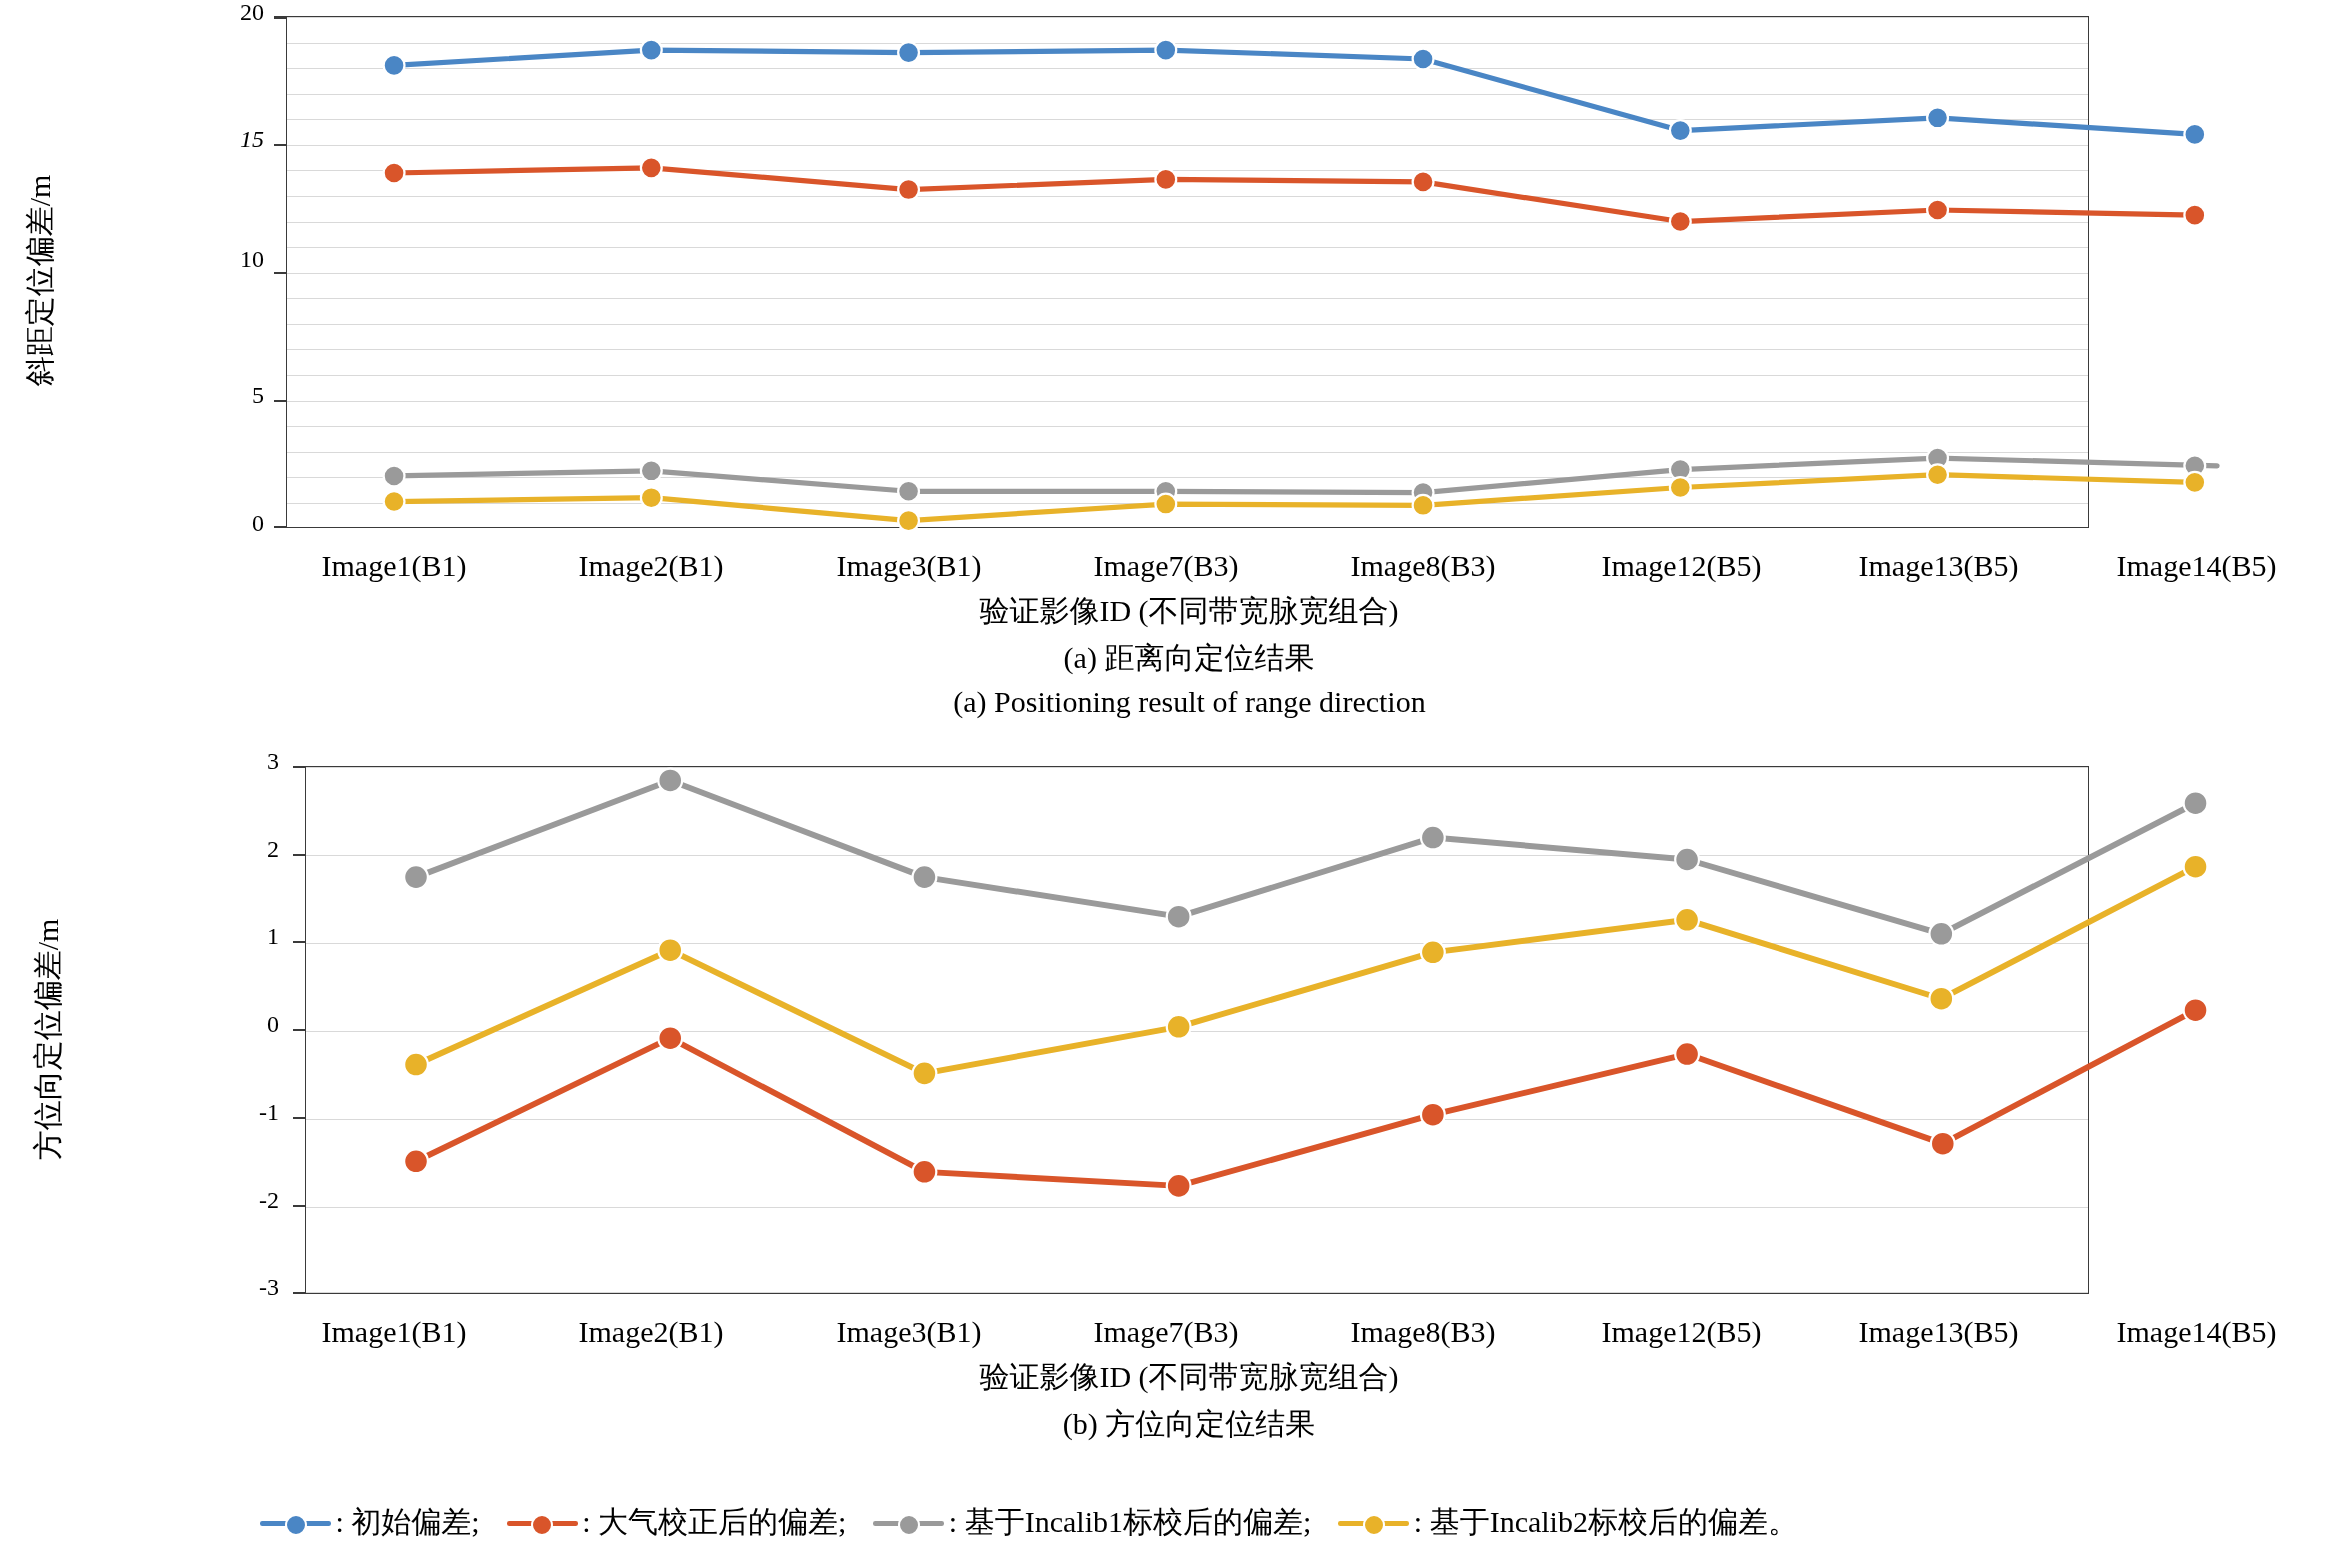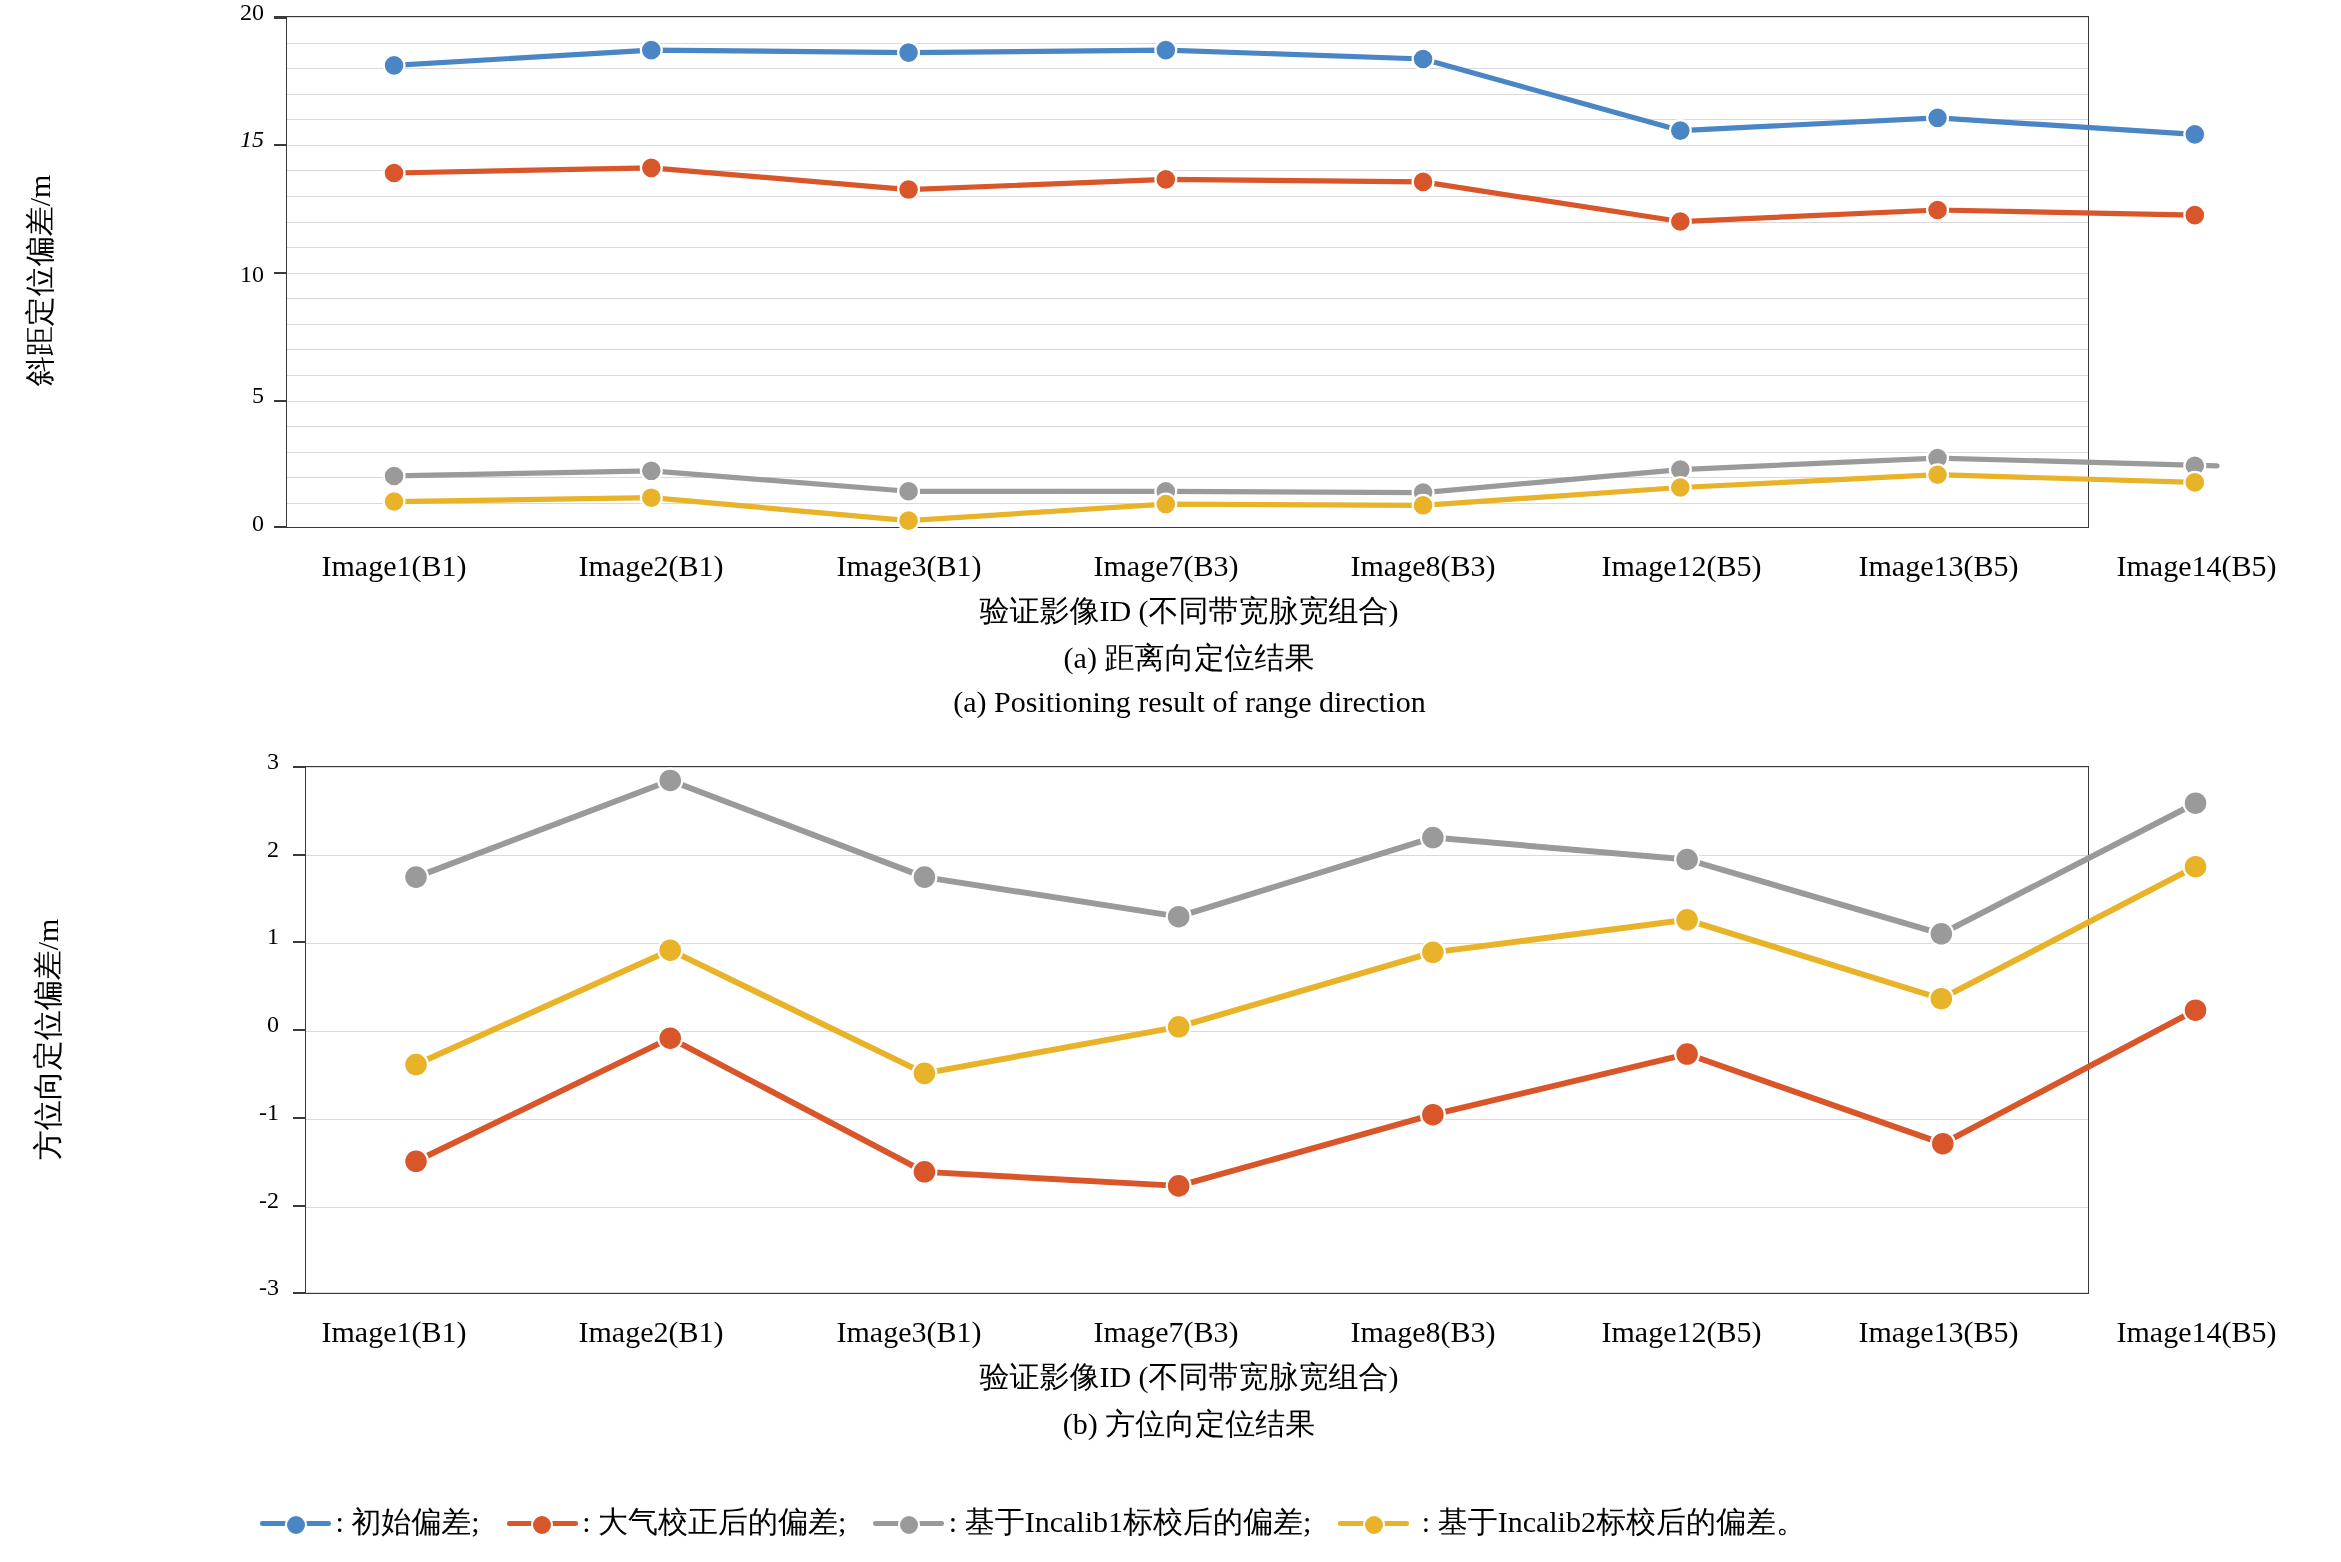--- a/index.html
+++ b/index.html
@@ -143,21 +143,21 @@
     </div>
 
     <div class="tickmark" style="left:274px;top:16.4px;width:12px;height:2.2px;"></div>
     <div class="tickmark" style="left:274px;top:144px;width:12px;height:2.2px;"></div>
     <div class="tickmark" style="left:274px;top:272px;width:12px;height:2.2px;"></div>
     <div class="tickmark" style="left:274px;top:400px;width:12px;height:2.2px;"></div>
     <div class="tickmark" style="left:274px;top:526px;width:12px;height:2.2px;"></div>
 
     <div class="ytick" style="left:193px;top:-1.5px;width:71px;">20</div>
     <div class="ytick" style="left:193px;top:126px;width:71px;font-style:italic;">15</div>
-    <div class="ytick" style="left:193px;top:261px;width:71px;">10</div>
+    <div class="ytick" style="left:193px;top:246px;width:71px;">10</div>
     <div class="ytick" style="left:193px;top:382px;width:71px;">5</div>
     <div class="ytick" style="left:193px;top:510px;width:71px;">0</div>
 
     <div class="axis-label-y" style="left:-3.7px;top:260px;width:357px;text-align:center;transform:translate(-134px,0) rotate(-90deg);">斜距定位偏差/m</div>
 
     <div class="xtick" style="left:275px;top:549px;width:238px;">Image1(B1)</div>
     <div class="xtick" style="left:532px;top:549px;width:238px;">Image2(B1)</div>
     <div class="xtick" style="left:790px;top:549px;width:238px;">Image3(B1)</div>
     <div class="xtick" style="left:1047px;top:549px;width:238px;">Image7(B3)</div>
     <div class="xtick" style="left:1304px;top:549px;width:238px;">Image8(B3)</div>
@@ -268,21 +268,21 @@
       </span>
       <span class="legend-text">: 大气校正后的偏差;</span>
     </div>
     <div class="legend-item">
       <span class="legend-swatch">
         <span class="ln" style="background:#9a9a9a;"></span>
         <span class="dt" style="background:#9a9a9a;"></span>
       </span>
       <span class="legend-text">: 基于Incalib1标校后的偏差;</span>
     </div>
-    <div class="legend-item" style="margin-right:16px;gap:8px;">
+    <div class="legend-item" style="margin-right:16px;">
       <span class="legend-swatch">
         <span class="ln" style="background:#e8b229;"></span>
         <span class="dt" style="background:#e8b229;"></span>
       </span>
       <span class="legend-text">: 基于Incalib2标校后的偏差。</span>
     </div>
   </div>
 
 </div>
 

